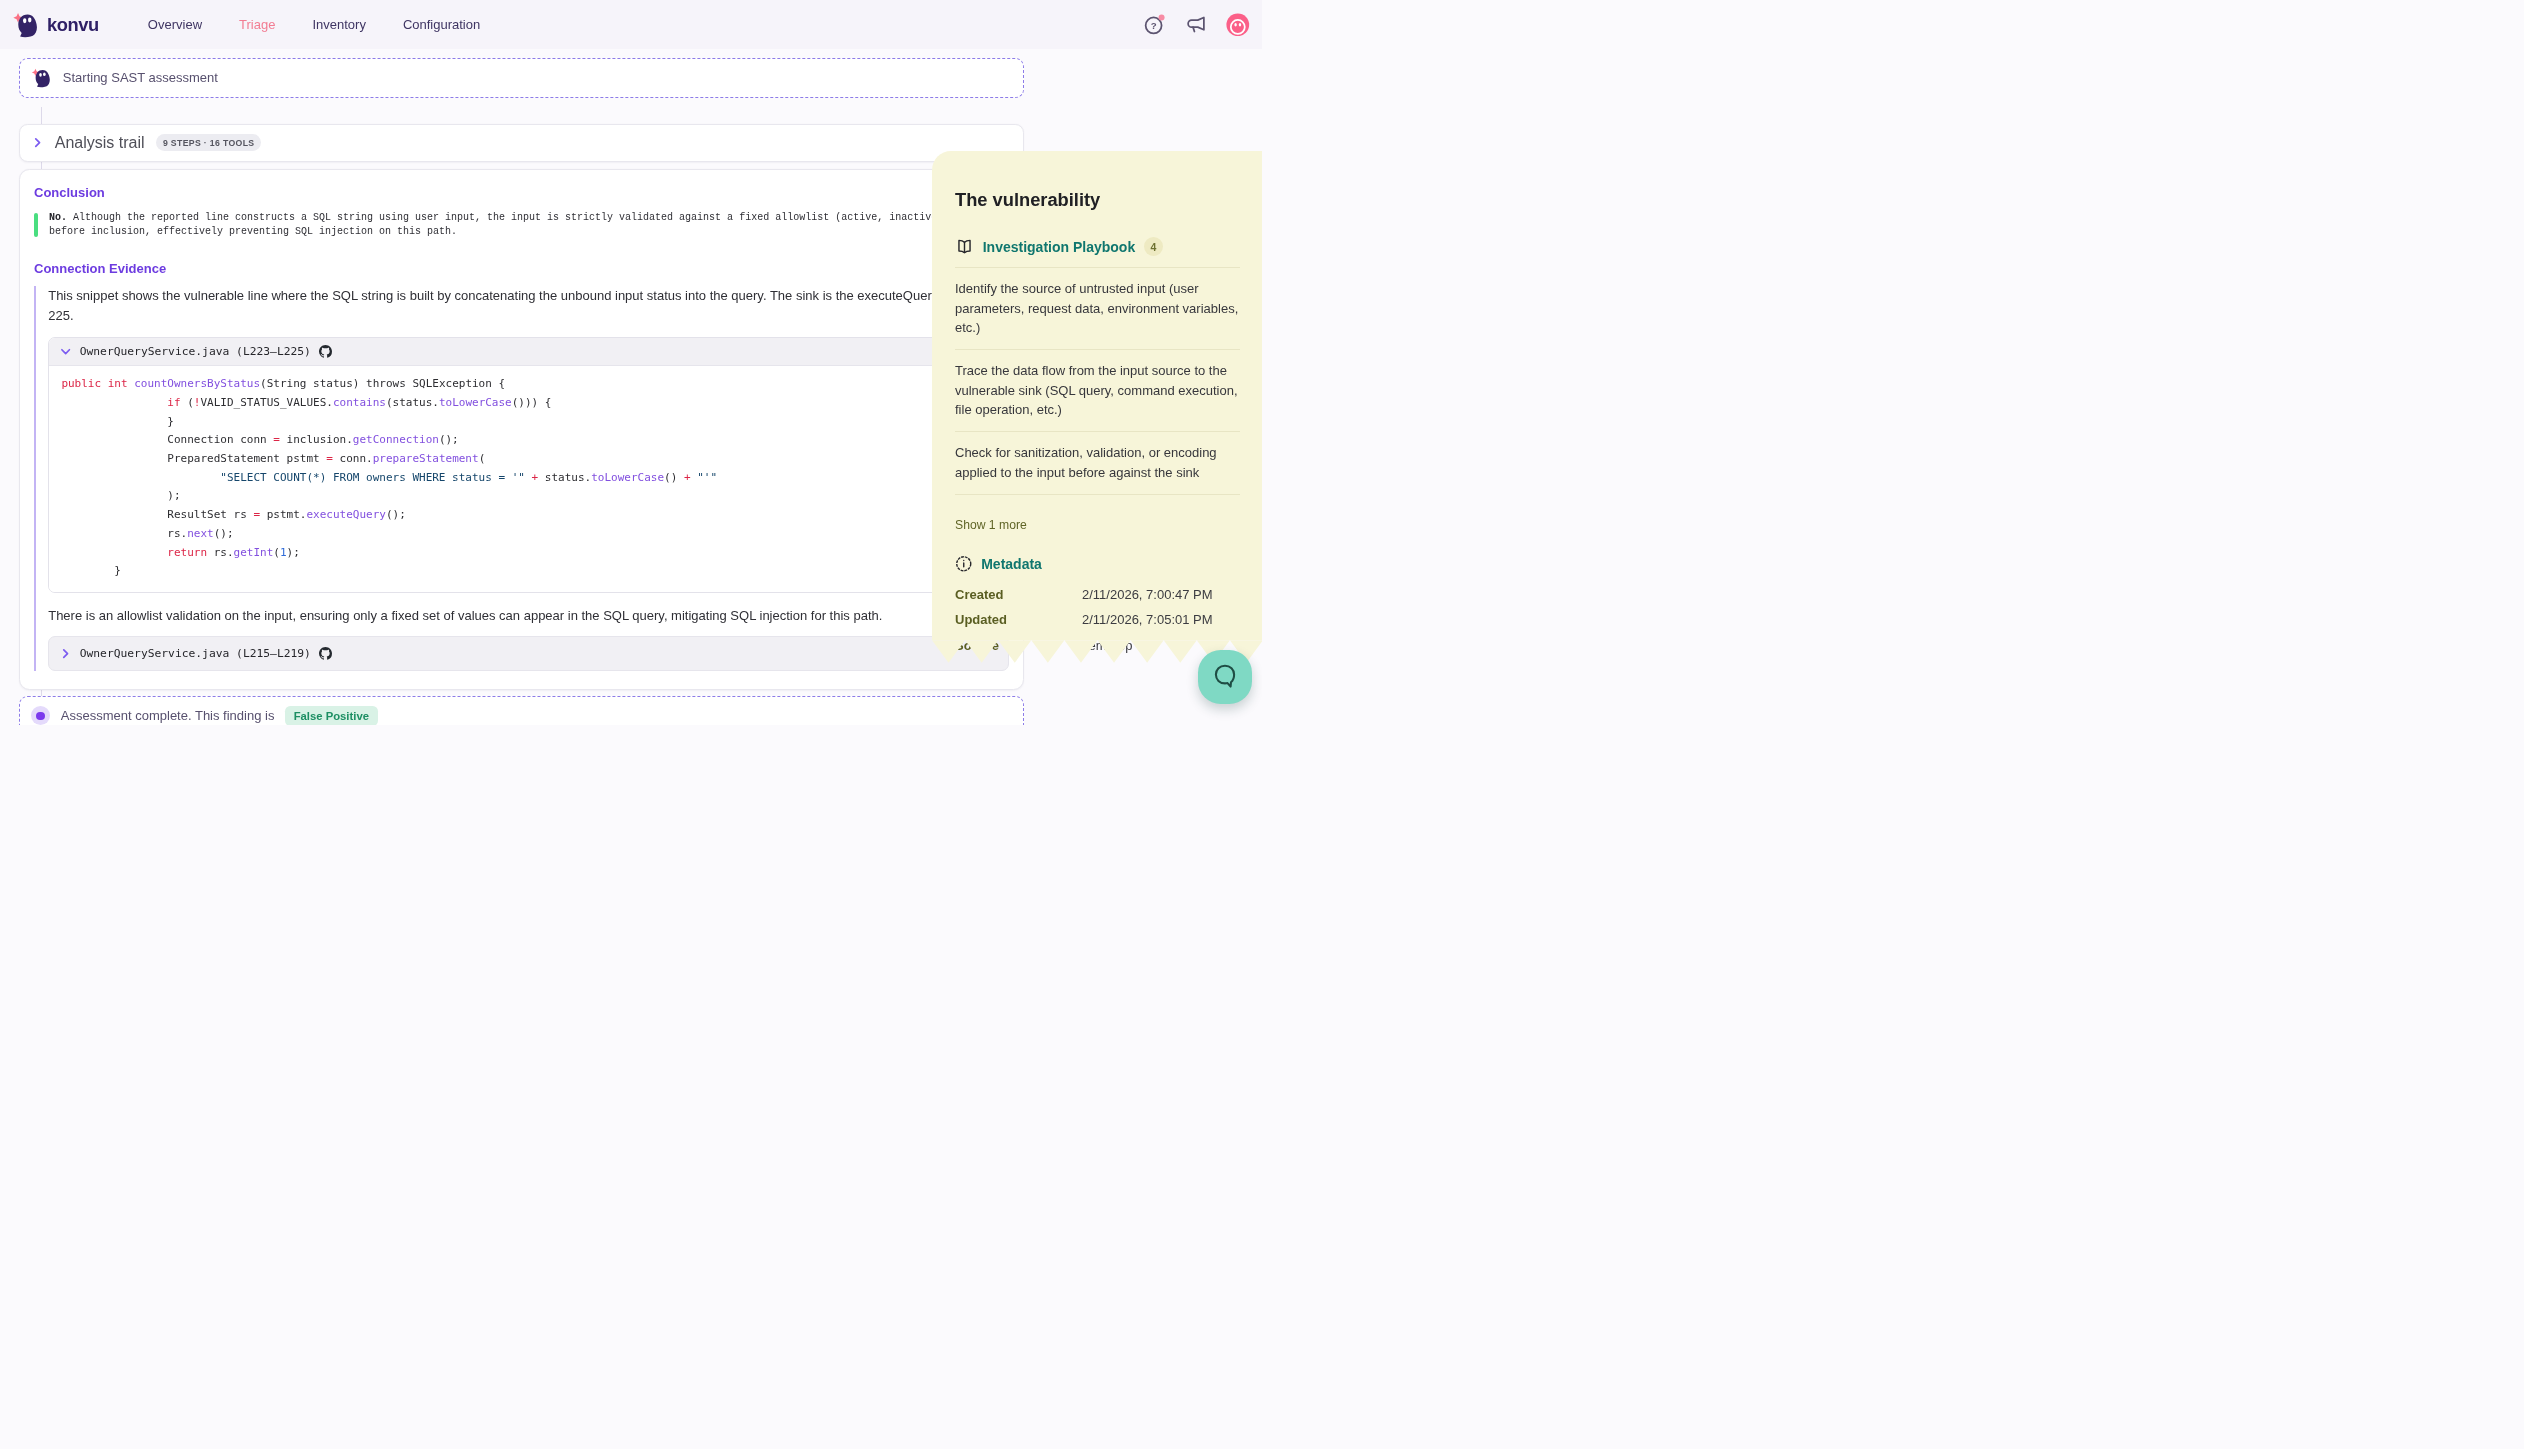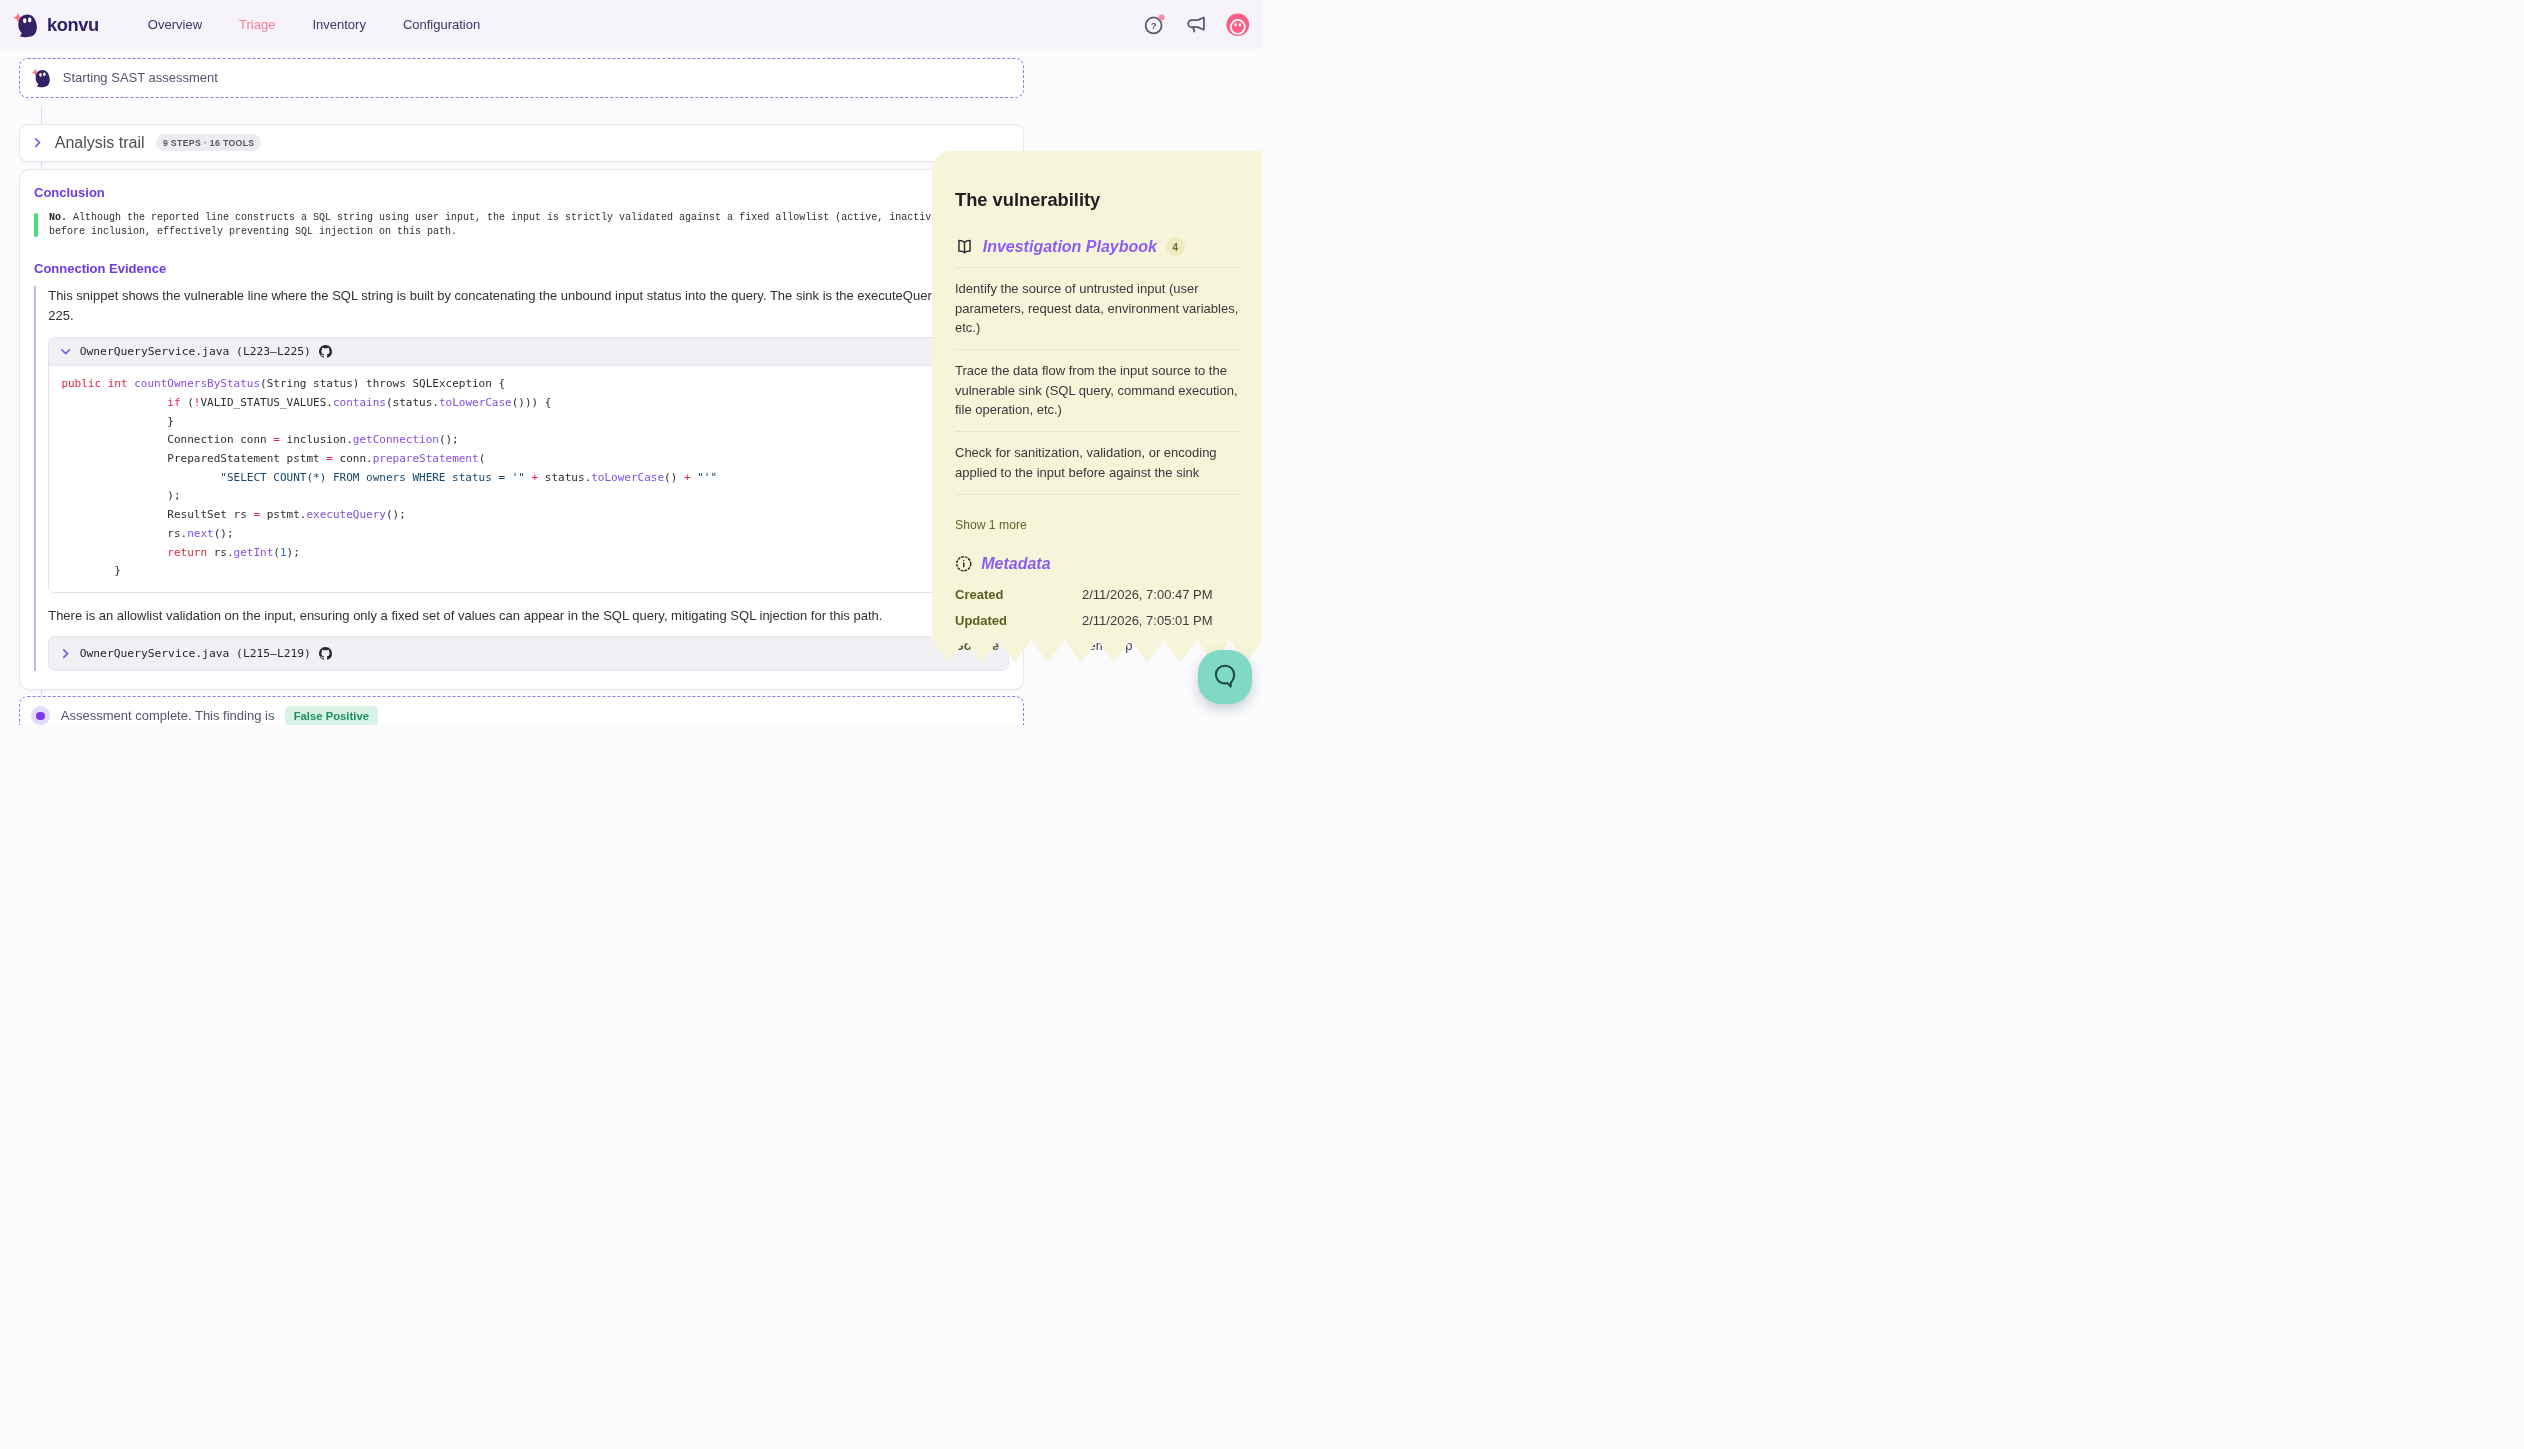--- a/index.html
+++ b/index.html
@@ -59,21 +59,21 @@
   .assess-banner { margin-top:6.1px; }
   .dot-halo { width:19px; height:19px; border-radius:50%; background:#e4dafb; display:flex; align-items:center; justify-content:center; flex:none; }
   .dot-core { width:8.7px; height:8.7px; border-radius:50%; background:#7c3aed; }
   .fp-pill { background:#d9f2e6; color:#1d8f63; font-size:11.3px; font-weight:700; padding:4.4px 8.7px; border-radius:5.2px; }
 
   
   .vuln-panel { position:absolute; left:932px; top:102px; width:331px; height:489px; background:#f7f5d9;
     border-top-left-radius:19px; padding:38px 23px 0; }
   .vuln-title { font-size:18.3px; font-weight:800; color:#202024; margin-bottom:26px; }
   .pb-head { display:flex; align-items:center; gap:8.7px; }
-  .pb-title { font-size:16px; font-weight:700; color:#8b5cf6;font-style:italic; }
+  .pb-title { font-size:14px; font-weight:700; color:#0f766e; }
   .count-badge { width:19px; height:19px; border-radius:50%; background:#eeeac2; color:#6d7030; font-size:10.5px; font-weight:700;
     display:flex; align-items:center; justify-content:center; }
   .divider { height:0.9px; background:#e8e5c4; margin:11.3px 0; }
   .pb-item { font-size:13px; line-height:1.5; color:#37373c; }
   .show-more { font-size:12.2px; color:#5f6426; margin-top:12.2px; cursor:pointer; display:inline-block; }
   .meta-head { display:flex; align-items:center; gap:8.7px; margin-top:23px; }
   .meta-grid { margin-top:14px; display:grid; grid-template-columns:127px 1fr; row-gap:10.5px; }
   .meta-label { font-size:13px; font-weight:700; color:#5a5e22; }
   .meta-value { font-size:13px; color:#3c3c41; }
   .zigzag { position:absolute; top:100%; left:0; }

